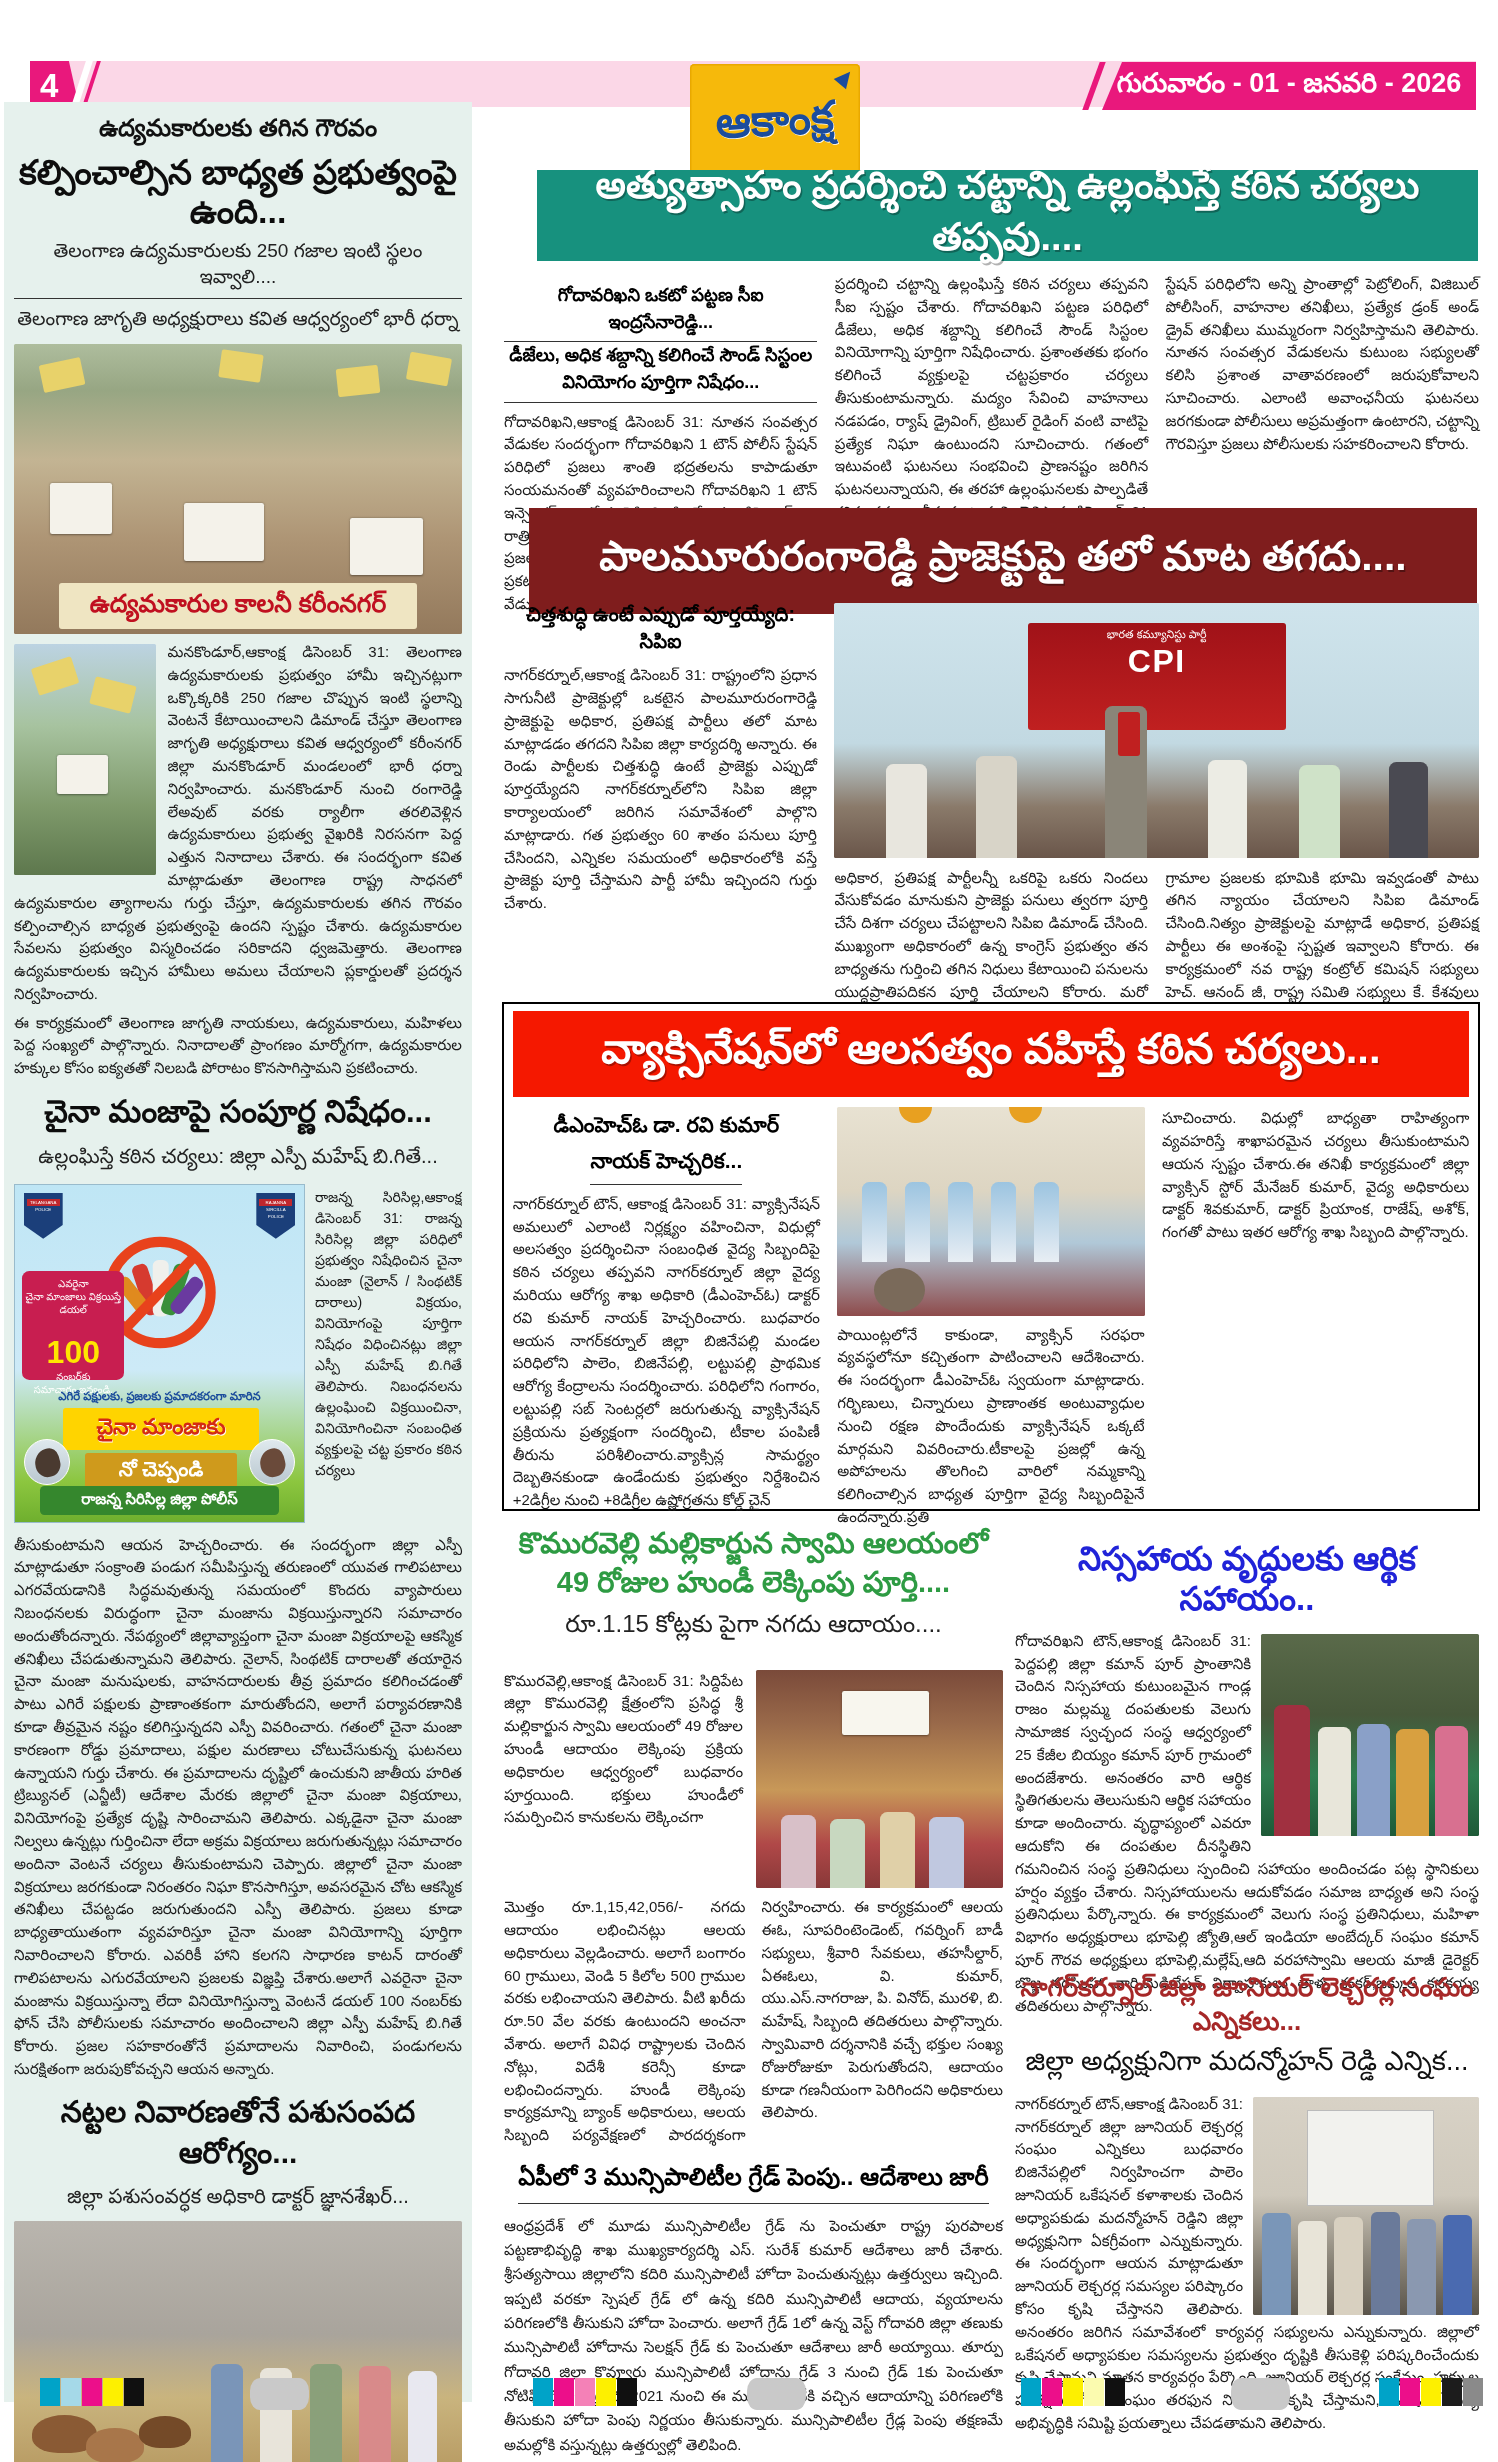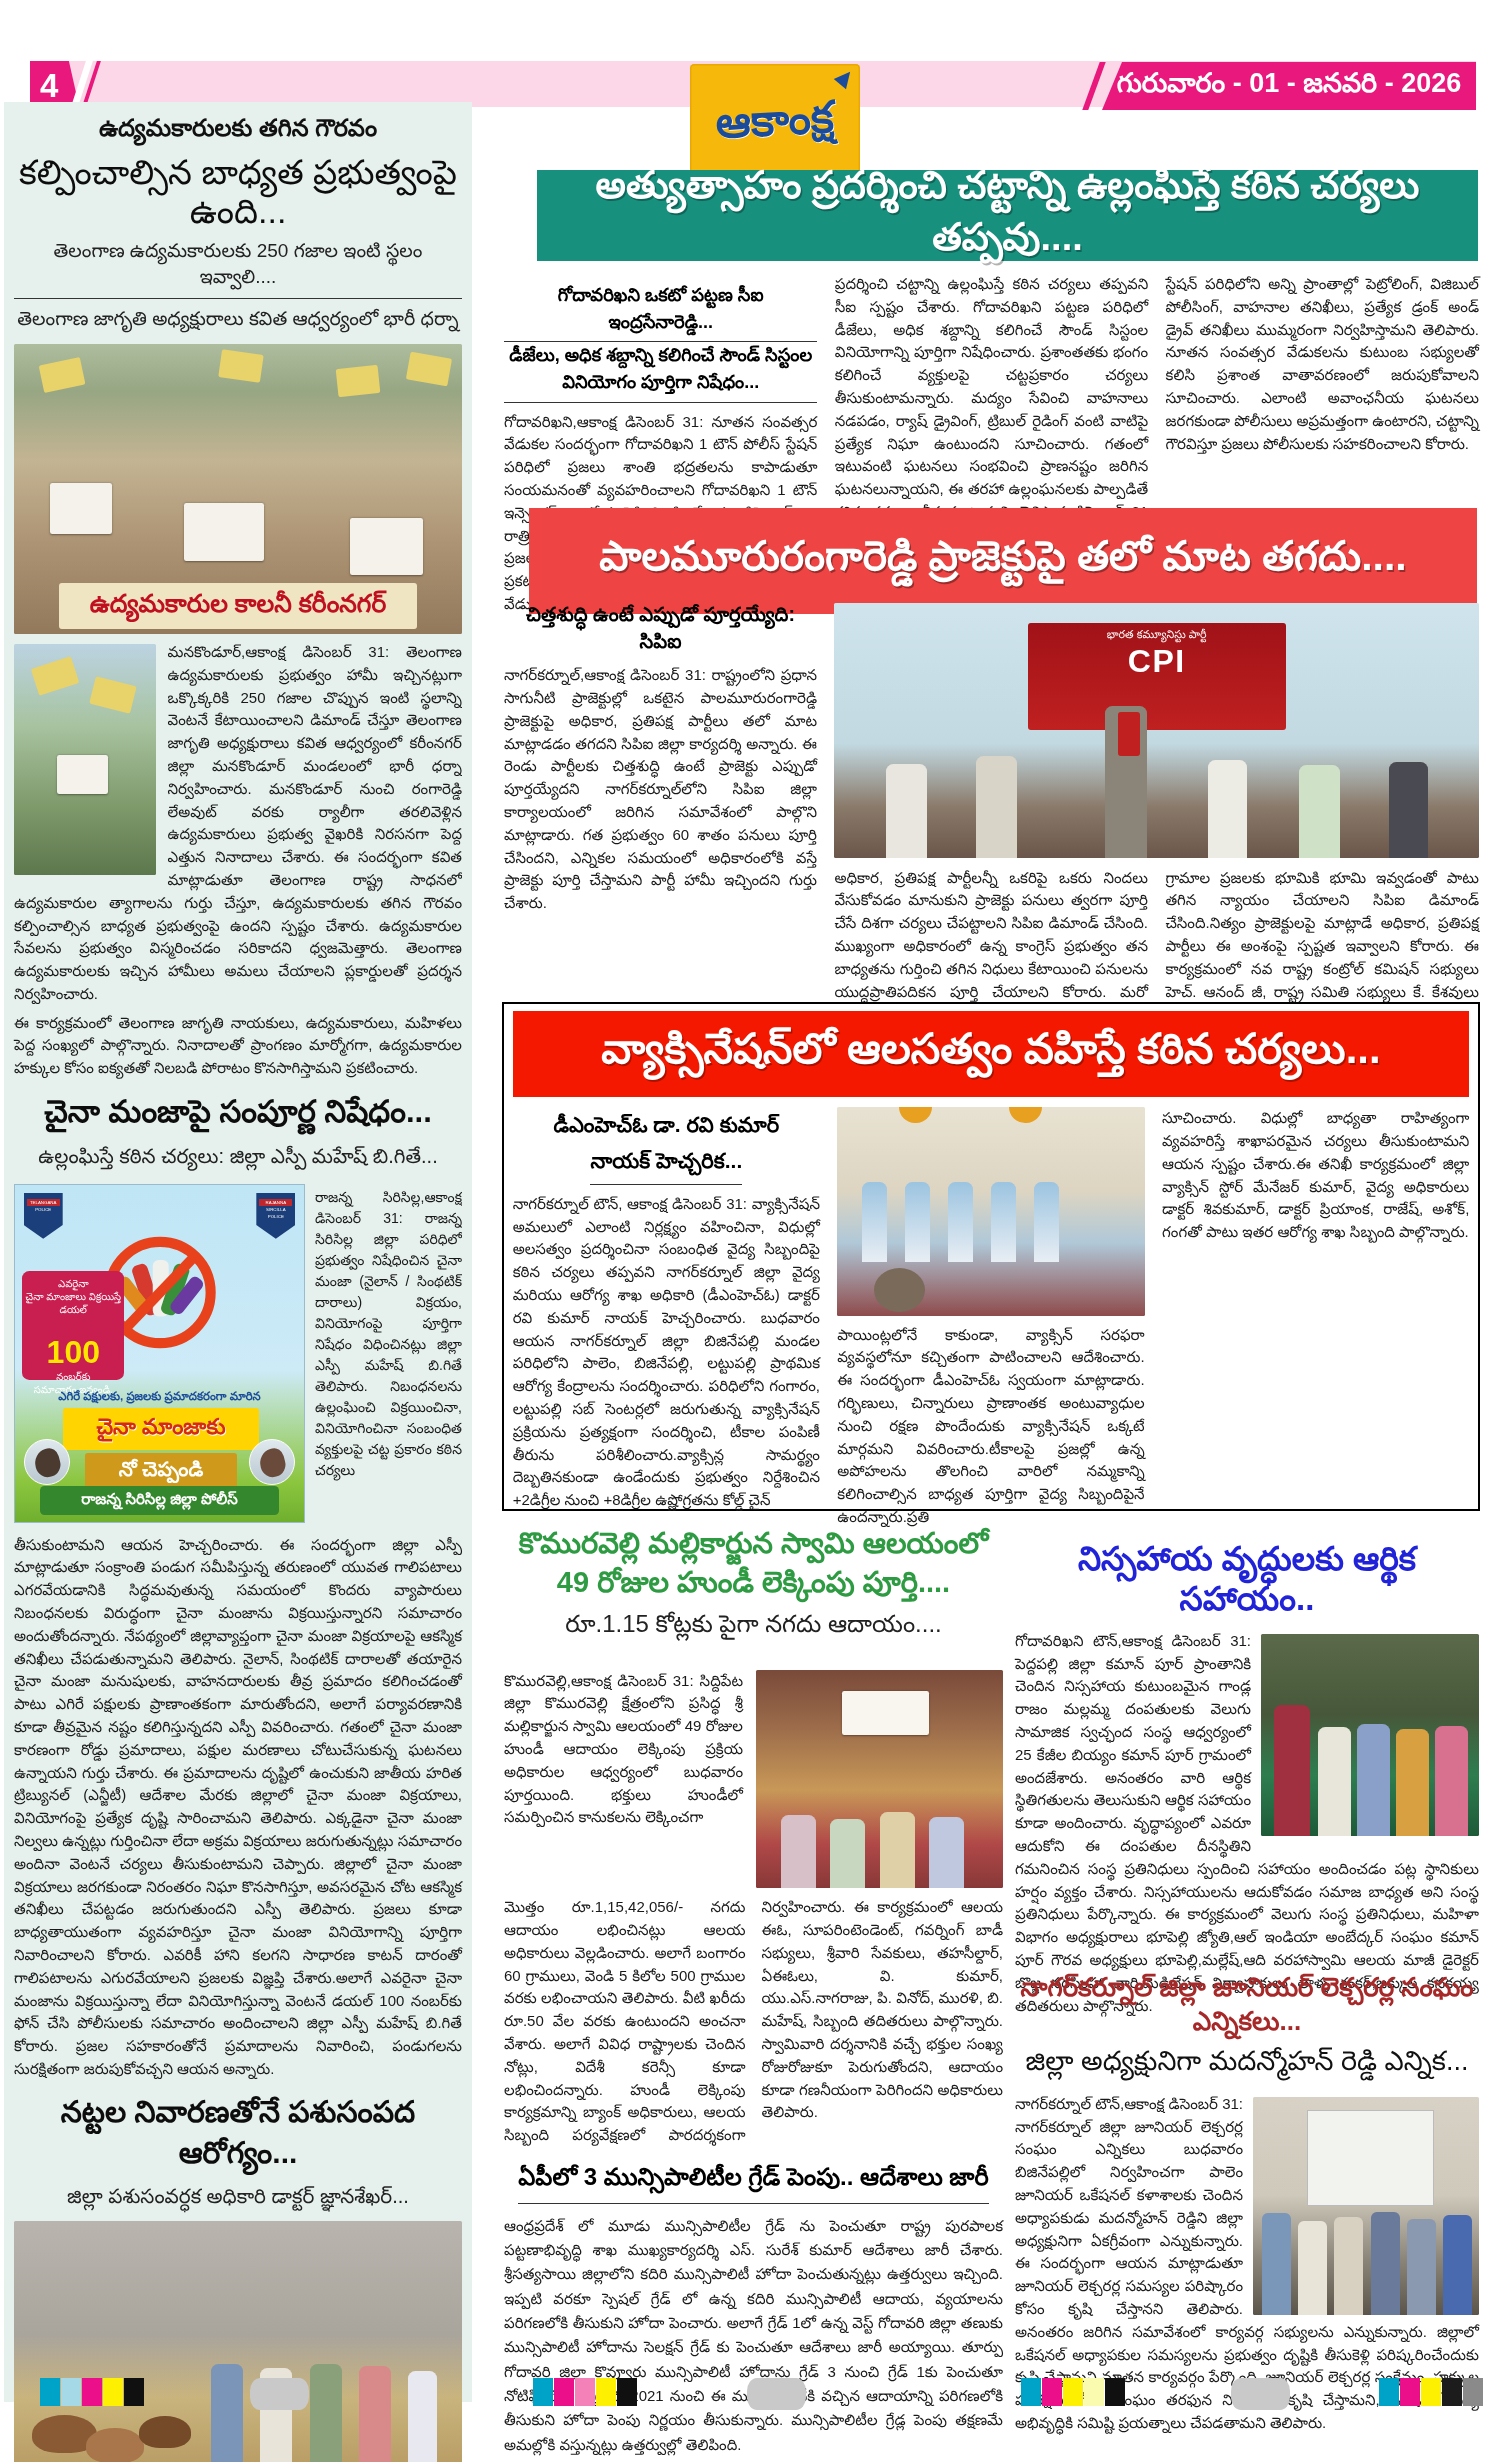--- a/index.html
+++ b/index.html
@@ -20,21 +20,21 @@
                   border-right:8.7px solid transparent; border-bottom:16px solid #1b4c9c; transform:rotate(40deg); }
   .masthead-strip { position:absolute; left:50%; transform:translateX(-50%); bottom:5.8px; width:109px; height:10px; background:#1b4c9c; border-radius:2.2px; }
   .datebox { position:absolute; left:1102px; top:62px; width:374px; height:48px; background:#e9187c;
              clip-path:polygon(20px 0,100% 0,100% 100%,0 100%); color:#fff; font-size:27px; font-weight:bold;
              display:flex; align-items:center; justify-content:center; }
   .datebox-slash { position:absolute; left:1091px; top:62px; width:5.8px; height:48px; background:#e9187c; transform:skewX(-20deg); }
 
   
   .left-col { position:absolute; left:4px; top:102px; width:468px; height:2300px; background:#e6f1ed; padding:8.7px 10px; }
   .kicker { font-size:24px; font-weight:bold; text-align:center; color:#111; margin-top:2.9px; }
-  .hl-xl { font-size:34px; font-weight:normal; text-align:center; color:#0d0d0d; line-height:1.15; margin-top:5.8px; }
+  .hl-xl { font-size:34px; font-weight:bold; text-align:center; color:#0d0d0d; line-height:1.15; margin-top:5.8px; }
   .sub-c { font-size:19px; text-align:center; color:#222; margin-top:8.7px; }
   .rule-wrap { text-align:center; }
   .rule { display:inline-block; border-bottom:1.5px solid #333; padding-bottom:5.8px; }
   .photo { position:relative; overflow:hidden; border-radius:1.5px; }
   .body { font-size:15px; line-height:1.52; text-align:justify; color:#191919; }
   .hl-l { font-size:31px; font-weight:bold; text-align:center; color:#0d0d0d; margin-top:14.5px; }
   .sub-m { font-size:20px; text-align:center; color:#222; margin-top:7.3px; }
 
   
   .ph-protest { height:290px; margin:10px 0 7.3px 0; background:linear-gradient(180deg,#aebd9d 0%,#97a683 16%,#c3b493 40%,#ad9474 68%,#93795c 100%); }
@@ -67,21 +67,21 @@
   .bird { position:absolute; left:10px; top:8.7px; width:25px; height:27.6px; background:#4a3a30; border-radius:60% 40% 50% 50%; transform:rotate(-15deg); }
   .china-side { overflow:hidden; font-size:14px; line-height:1.5; text-align:justify; color:#191919; padding-top:10px; }
 
   .ph-goats { height:252px; margin:8.7px 0 7.3px 0; background:linear-gradient(180deg,#b9b5ae 0%,#a9a49c 45%,#c9b47e 70%,#b79a62 100%); }
   .goat { position:absolute; background:#8a5a34; border-radius:50% 50% 40% 40%; }
   .person { position:absolute; border-radius:7.3px 7.3px 0 0; }
 
   
   .banner { position:absolute; display:flex; align-items:center; justify-content:center; color:#fff; font-weight:bold; text-align:center; }
   .banner-teal { left:537px; top:170px; width:941px; height:91px; background:#17917e; font-size:38px; text-shadow:1.5px 2.2px 0 rgba(0,0,0,.3); }
-  .banner-blue { left:529px; top:508px; width:948px; height:106px; background:#ef4444; font-size:41px; text-shadow:1.5px 2.2px 0 rgba(0,0,0,.35); }
+  .banner-blue { left:529px; top:508px; width:948px; height:106px; background:#7f1d1d; font-size:41px; text-shadow:1.5px 2.2px 0 rgba(0,0,0,.35); }
   .cols3 { display:flex; gap:17.4px; }
   .cols3 > div { flex:1; }
   .dj-wrap { position:absolute; left:504px; top:273px; width:975px; height:221px; }
   .dj-sub { font-size:18px; font-weight:bold; text-align:center; line-height:1.5; }
 
   .pal-wrap { position:absolute; left:504px; top:603px; width:975px; height:392px; display:flex; gap:17.4px; }
   .pal-left { width:313px; }
   .pal-sub { font-size:19.6px; font-weight:bold; text-align:center; margin-bottom:7.3px; }
   .pal-right { flex:1; }
   .ph-cpi { height:255px; background:linear-gradient(180deg,#cfe4ec 0%,#c2d9e2 55%,#8a7a6a 80%,#6a564a 100%); }

